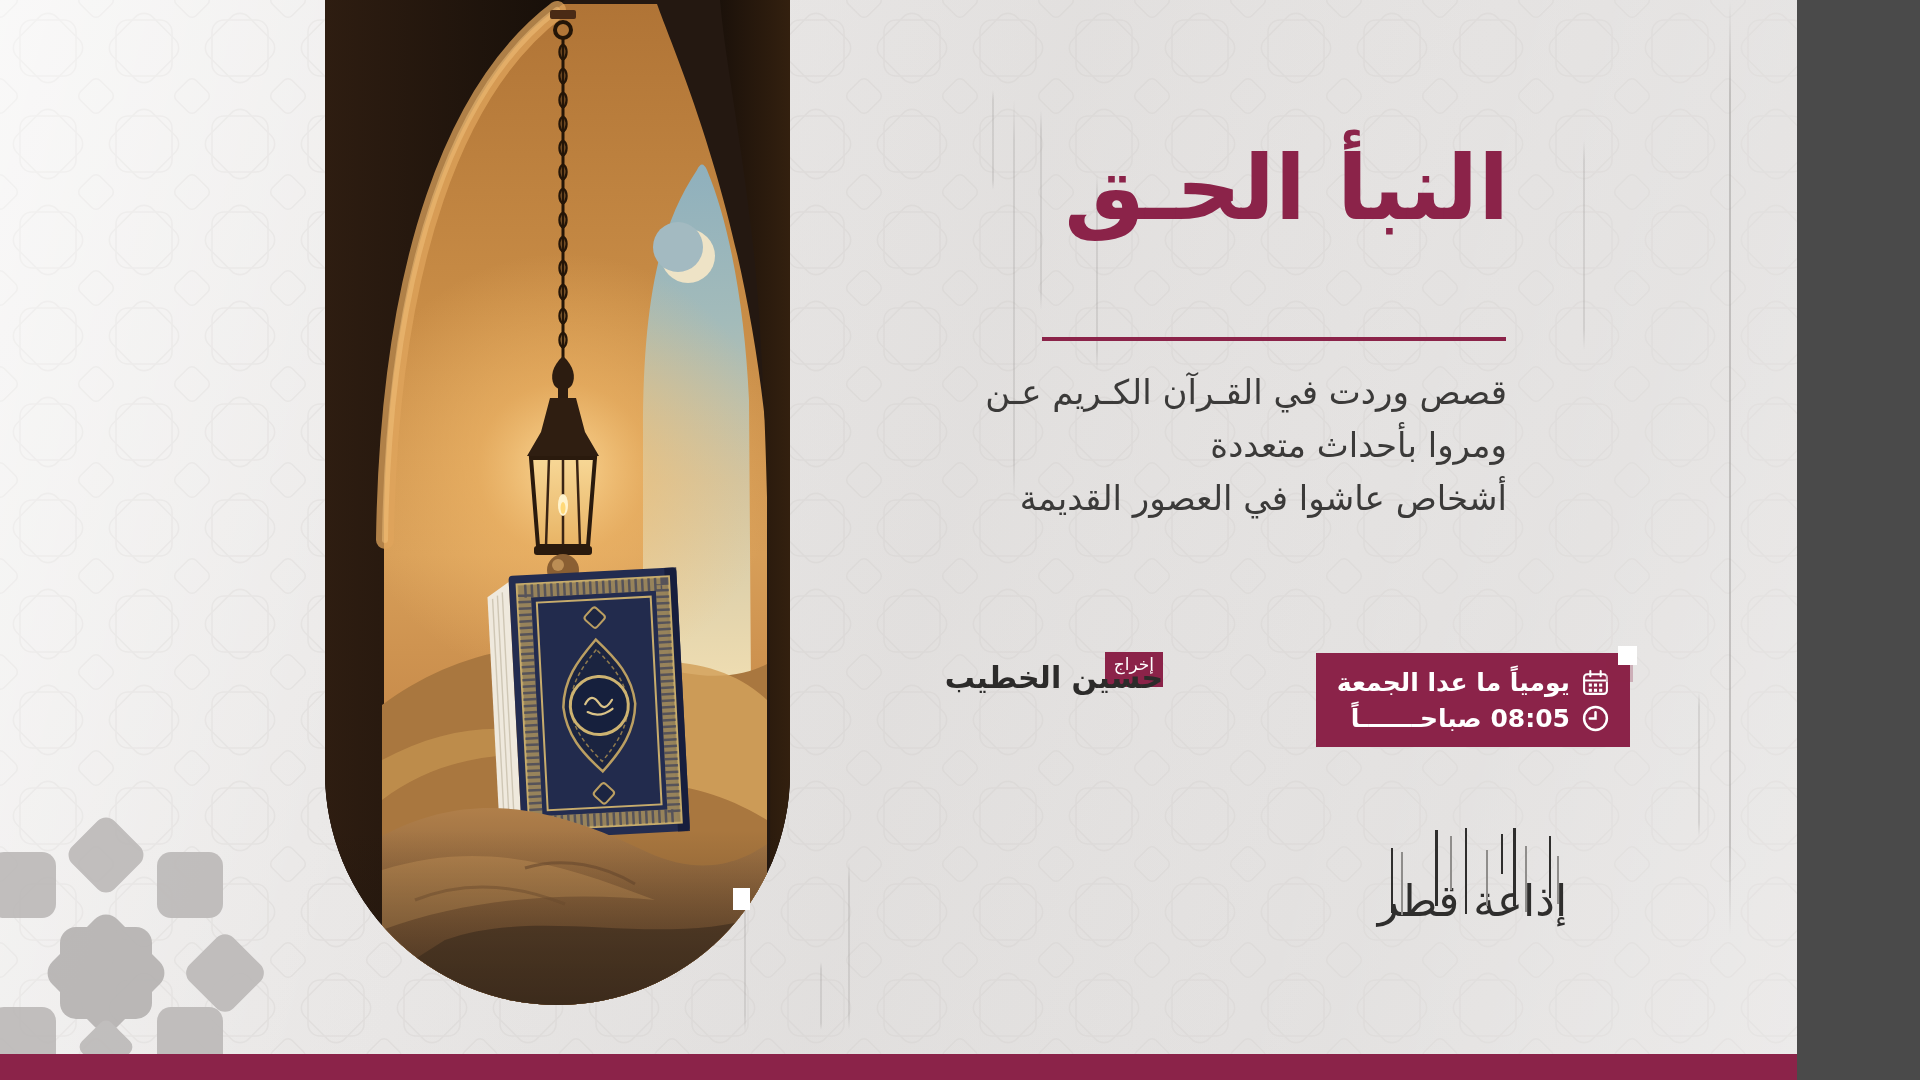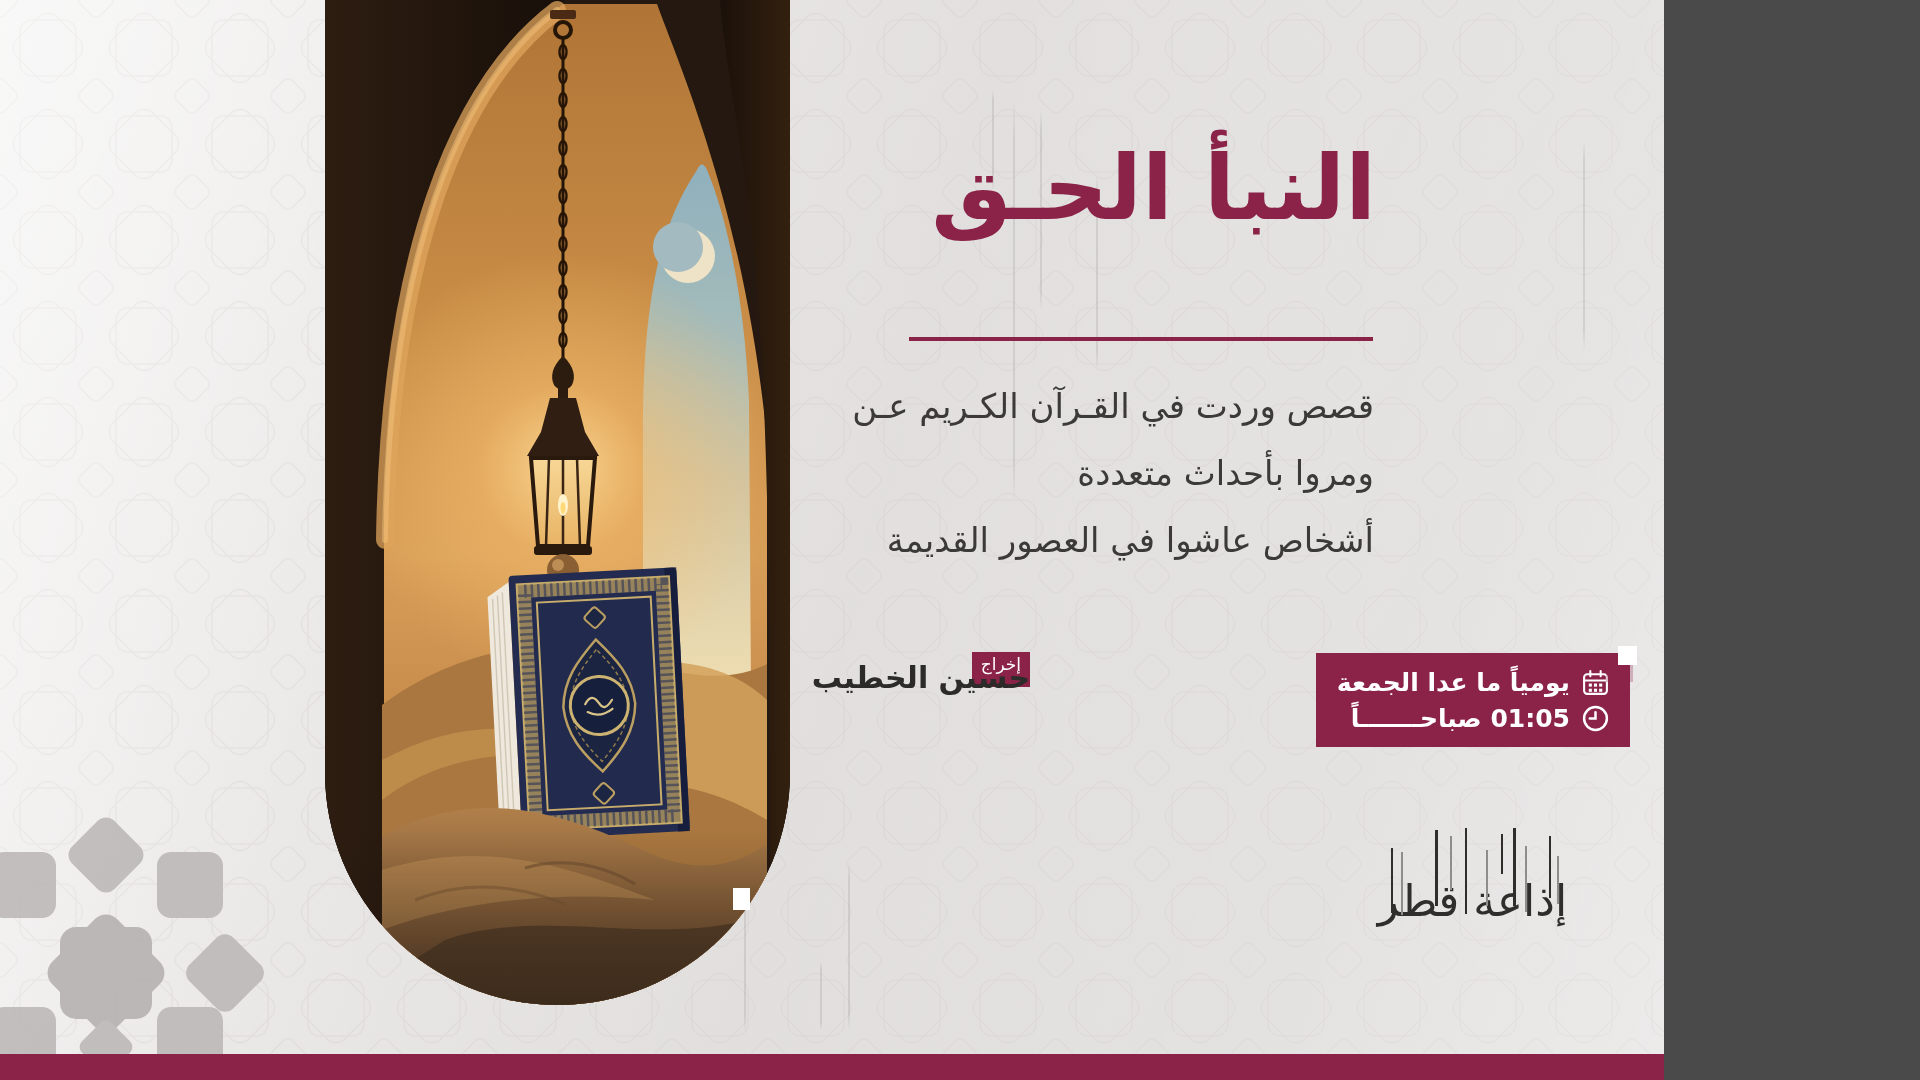--- a/index.html
+++ b/index.html
@@ -1,17 +1,17 @@
 <!DOCTYPE html>
 <html lang="ar"><head>
 <meta charset="utf-8">
 <style>
   html,body{margin:0;padding:0;background:#4a4a4a;}
   .canvas{
-    position:relative;width:1664px;height:1080px;overflow:hidden;
+    position:relative;width:1797px;height:1080px;overflow:hidden;
     background:linear-gradient(115deg,#f2f1f0 0%,#eae8e7 30%,#e7e5e4 55%,#e2e0df 80%,#e6e4e3 100%);
     font-family:"DejaVu Sans","Liberation Sans",sans-serif;
   }
   .bg-pattern{position:absolute;left:0;top:0;width:1920px;height:1080px;}
   .light-sweep{position:absolute;inset:0;
     background:linear-gradient(105deg,rgba(255,255,255,.55) 0%,rgba(255,255,255,0) 28%,rgba(205,202,200,.22) 52%,rgba(255,255,255,0) 72%,rgba(255,255,255,.25) 100%);}
   .vline{position:absolute;width:2px;background:linear-gradient(to bottom,rgba(150,147,145,0),rgba(150,147,145,.45) 10%,rgba(150,147,145,.45) 90%,rgba(150,147,145,0));}
   .vline.soft{opacity:.55;}
   .vline.wide{width:6px;opacity:.35;}
 
@@ -21,21 +21,21 @@
   }
   .title{
     position:absolute;top:118px;right:288px;margin:0;direction:rtl;
     font-size:90px;line-height:1.55;font-weight:bold;color:#8B2349;white-space:nowrap;
   }
   .divider{position:absolute;top:337px;right:291px;width:464px;height:4px;background:#8B2349;}
   .description{
     position:absolute;top:366px;right:290px;width:560px;margin:0;direction:rtl;text-align:right;
     font-size:34px;line-height:53px;color:#3B3A39;
   }
-  .description span{display:block;margin-top:14px;}
+  .description span{display:block;}
 
   .credit-badge{
     position:absolute;top:652px;right:634px;direction:rtl;
     background:#8B2349;color:#ffffff;font-size:17px;line-height:1.15;padding:3px 9px 12px;
   }
   .credit-name{
     position:absolute;top:660px;right:634px;direction:rtl;white-space:nowrap;
     font-size:30px;font-weight:bold;color:#2C2B2A;
   }
 
@@ -271,21 +271,21 @@
             <rect x="17.5" y="20" width="3" height="3"></rect>
         </g>
       </svg>
       <span>يومياً ما عدا الجمعة</span>
     </div>
     <div class="schedule-row">
       <svg width="29" height="29" viewBox="0 0 28 28" fill="none" stroke="#ffffff" stroke-width="2.4" stroke-linecap="round">
         <circle cx="14" cy="14" r="11"></circle>
         <path d="M14 8 V14 H8.5"></path>
       </svg>
-      <span>01:05 صباحـــــــاً</span>
+      <span>08:05 صباحـــــــاً</span>
     </div>
   </div>
 
   <div class="deco-square-pink"></div>
   <div class="deco-square-white-1"></div>
   <div class="deco-square-white-2"></div>
 
   <div class="logo">
     <div class="logo-text">إذاعة قطر</div>
     <span class="logo-line" style="left:26px;top:18px;width:2px;height:65px;"></span>

